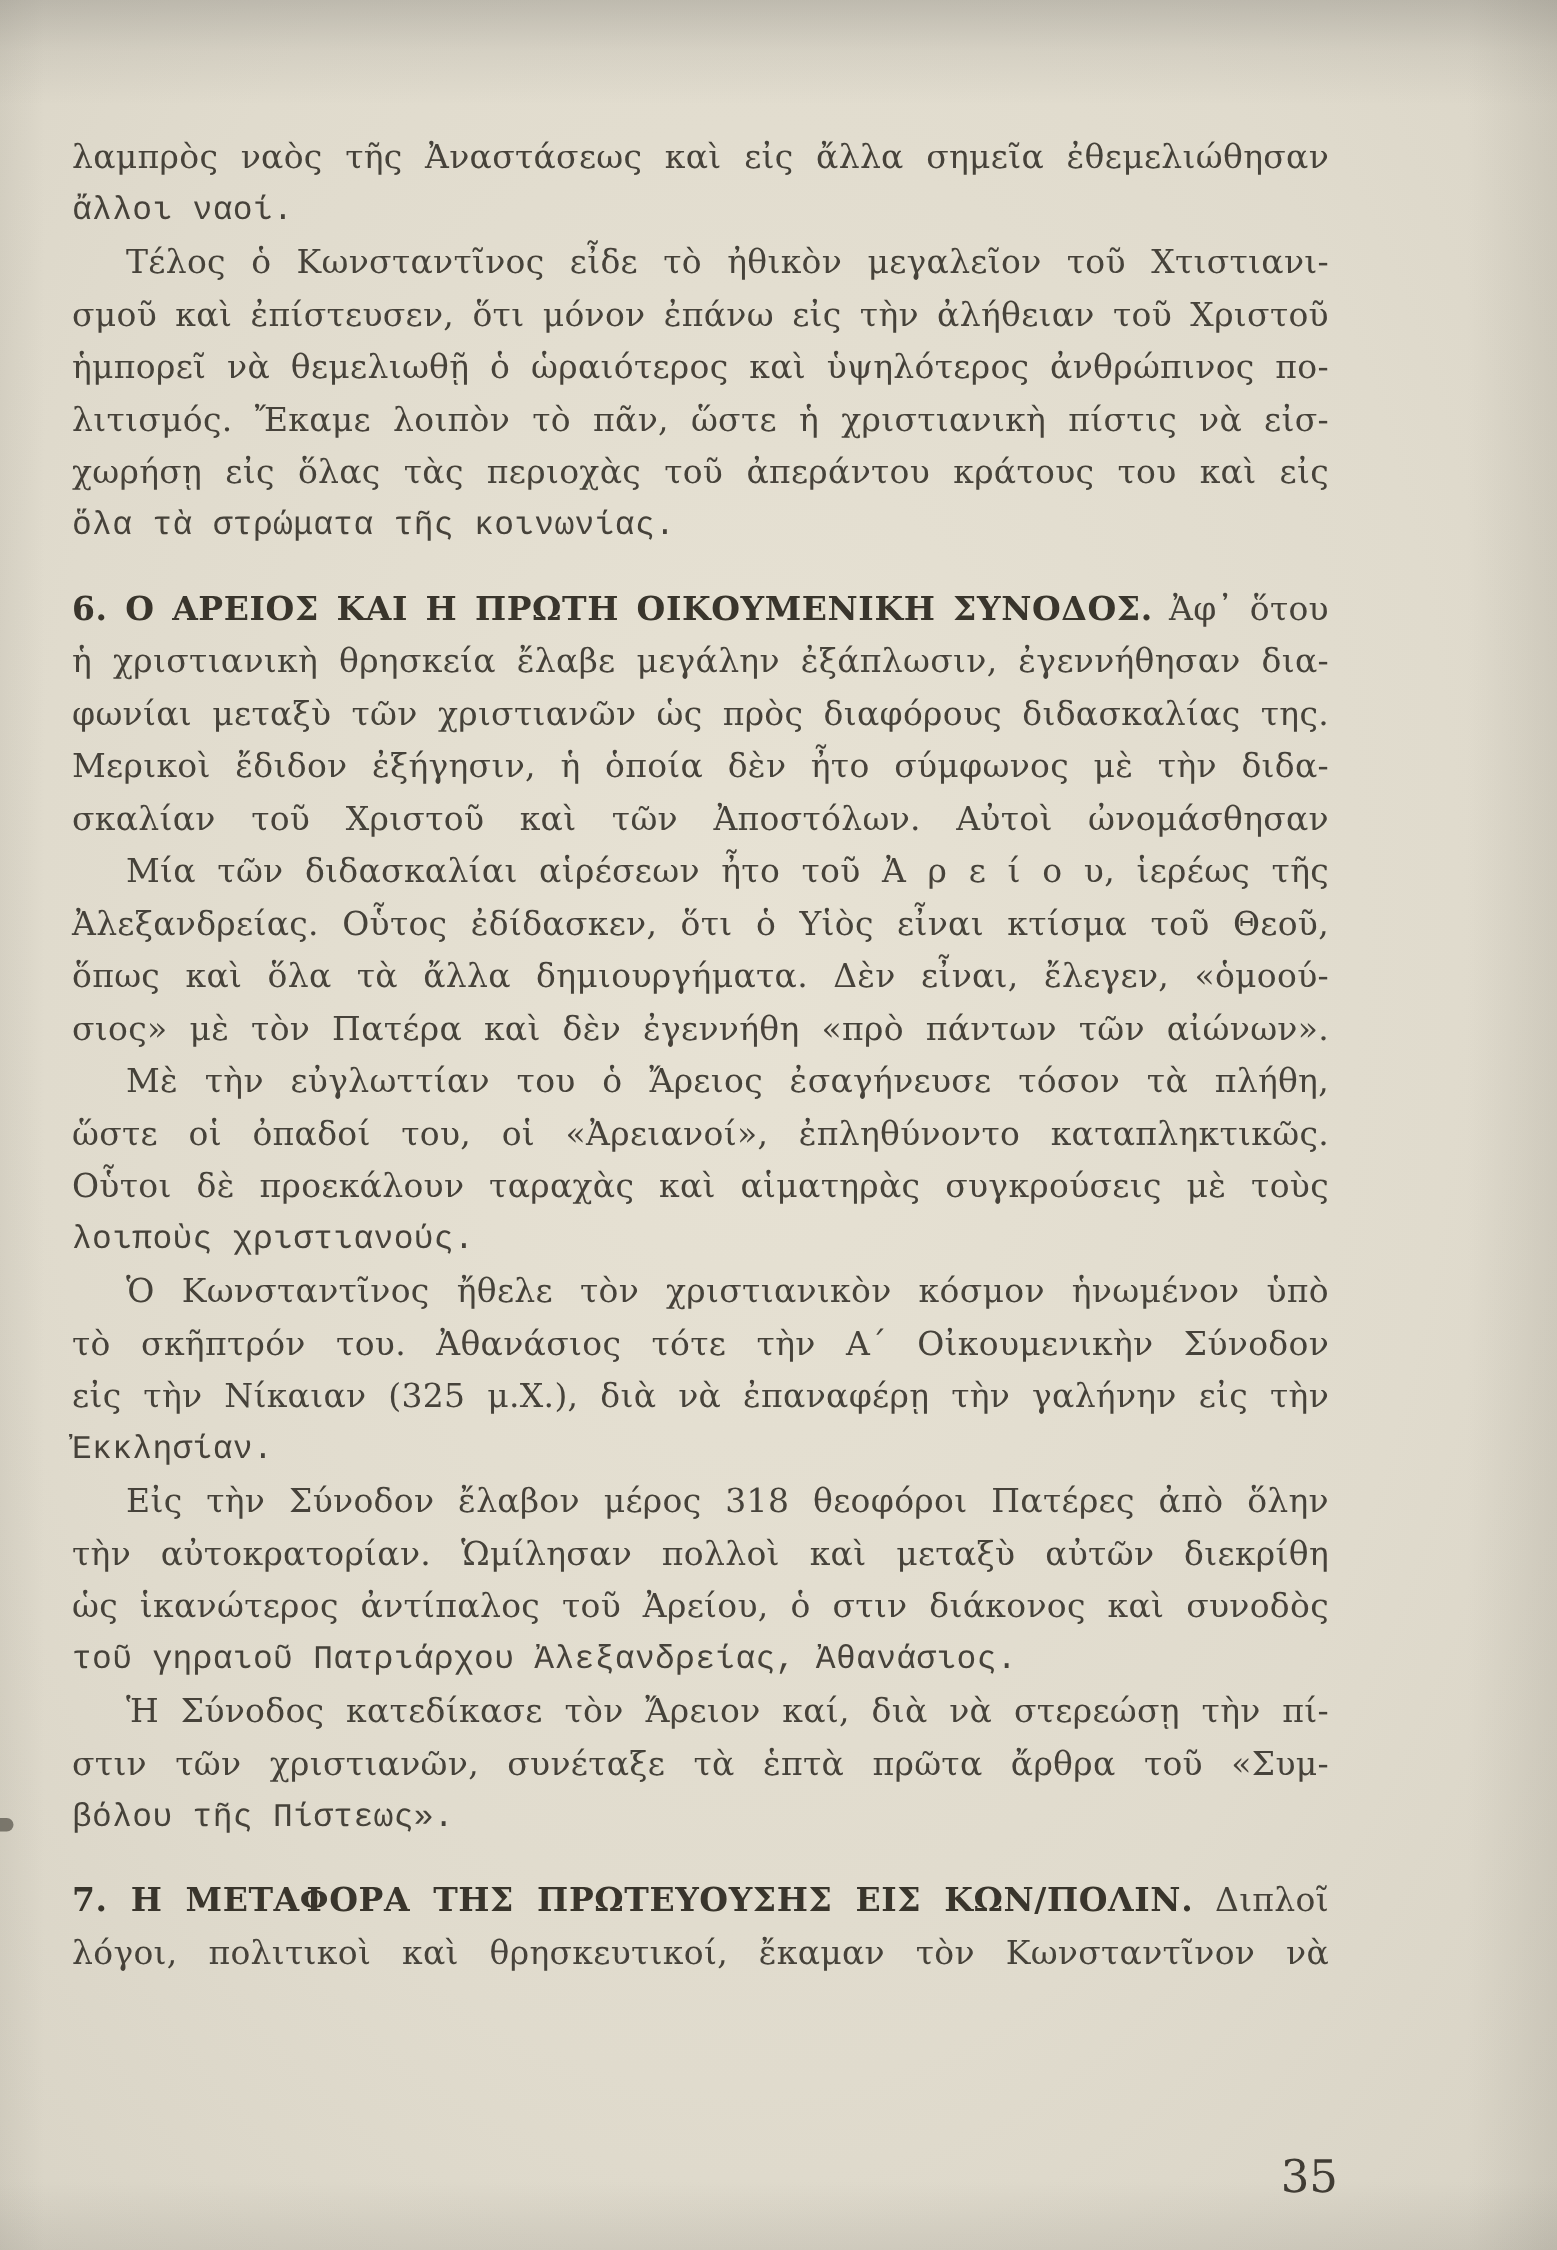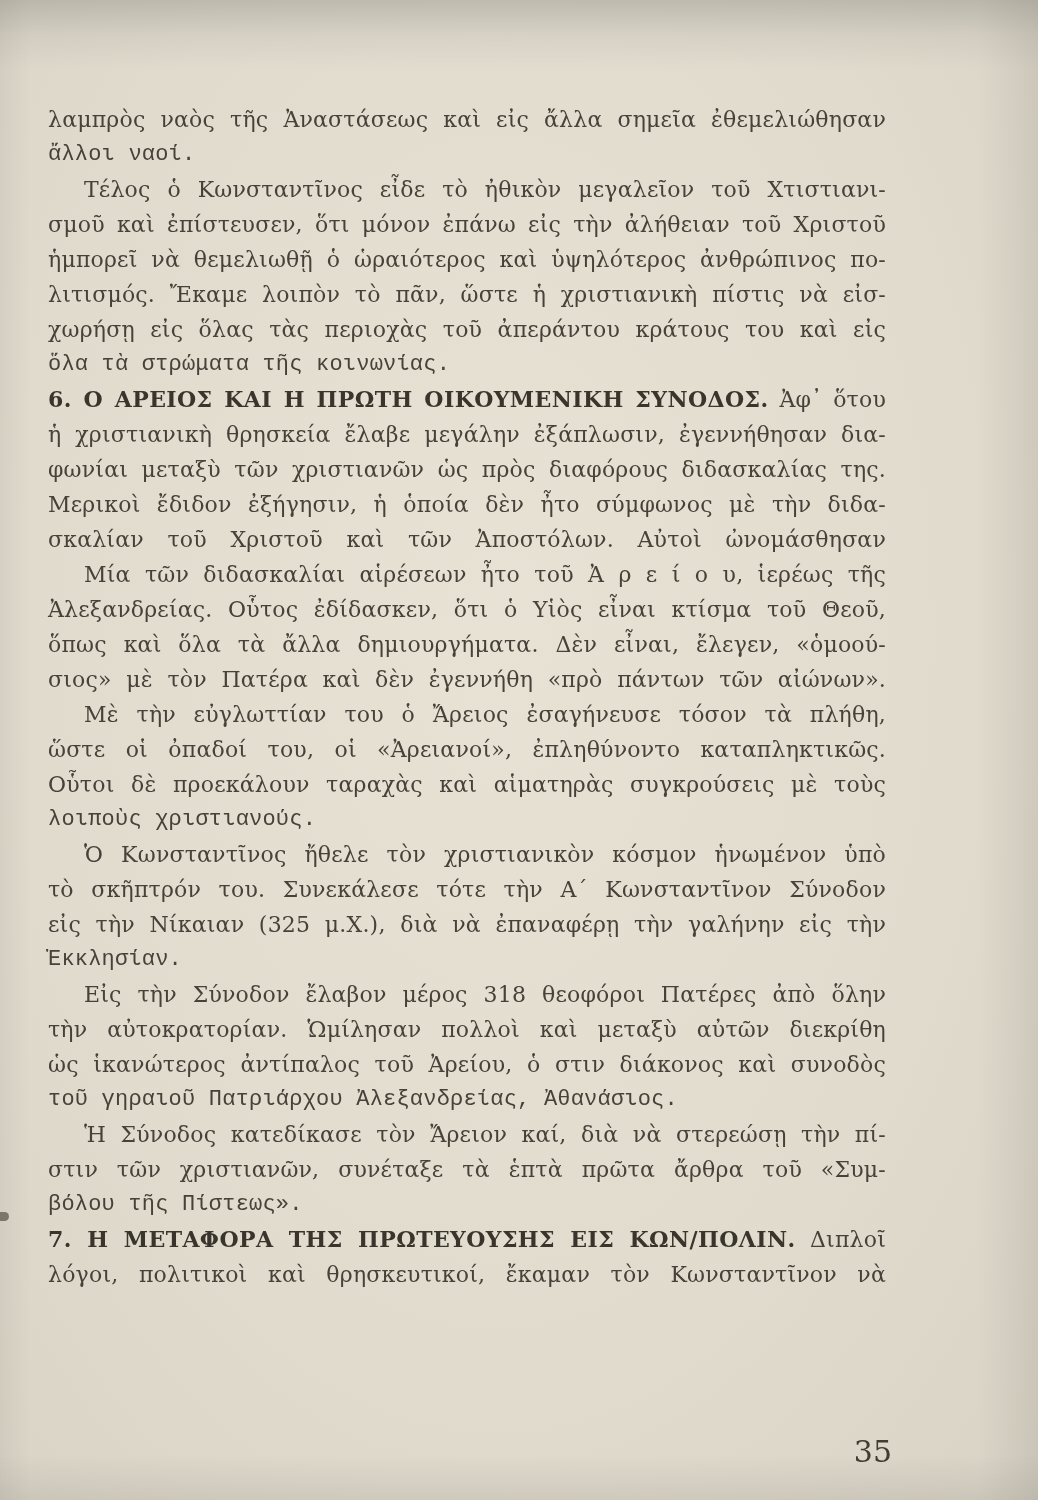--- a/index.html
+++ b/index.html
@@ -20,28 +20,28 @@
       linear-gradient(270deg, rgba(110,106,96,0.14) 0px, rgba(110,106,96,0) 60px),
       radial-gradient(ellipse at 48% 42%, #e7e2d4 0%, #e0dbcd 62%, #d8d3c5 100%);
   }
   .paper {
     position: absolute;
     inset: 0;
   }
   .text-column {
     position: absolute;
     left: 48px;
-    top: 102px;
+    top: 88px;
     width: 838px;
     font-size: 22px;
     line-height: 35px;
     letter-spacing: 0.2px;
   }
   .block { margin: 0; }
-  .block.section { }
+  .block.section { margin-top: 21px; }
   .block.indent > .line:first-child { text-indent: 36px; }
   .line {
     text-align: justify;
     text-align-last: justify;
   }
   .line.unjust { text-align-last: left; font-family: Liberation Mono, monospace; }
   strong.heading {
     font-weight: bold;
     color: #39352c;
     letter-spacing: 0.4px;
@@ -96,21 +96,21 @@
         <div class="line">σιος» μὲ τὸν Πατέρα καὶ δὲν ἐγεννήθη «πρὸ πάντων τῶν αἰώνων».</div>
       </div>
       <div class="block paragraph indent">
         <div class="line">Μὲ τὴν εὐγλωττίαν του ὁ Ἄρειος ἐσαγήνευσε τόσον τὰ πλήθη,</div>
         <div class="line">ὥστε οἱ ὀπαδοί του, οἱ «Ἀρειανοί», ἐπληθύνοντο καταπληκτικῶς.</div>
         <div class="line">Οὗτοι δὲ προεκάλουν ταραχὰς καὶ αἱματηρὰς συγκρούσεις μὲ τοὺς</div>
         <div class="line unjust">λοιποὺς χριστιανούς.</div>
       </div>
       <div class="block paragraph indent">
         <div class="line">Ὁ Κωνσταντῖνος ἤθελε τὸν χριστιανικὸν κόσμον ἡνωμένον ὑπὸ</div>
-        <div class="line">τὸ σκῆπτρόν του. Συνεκάλεσε τότε τὴν Α´ Κωνσταντῖνον Σύνοδον</div>
+        <div class="line">τὸ σκῆπτρόν του. Ἀθανάσιος τότε τὴν Α´ Οἰκουμενικὴν Σύνοδον</div>
         <div class="line">εἰς τὴν Νίκαιαν (325 μ.Χ.), διὰ νὰ ἐπαναφέρῃ τὴν γαλήνην εἰς τὴν</div>
         <div class="line unjust">Ἐκκλησίαν.</div>
       </div>
       <div class="block paragraph indent">
         <div class="line">Εἰς τὴν Σύνοδον ἔλαβον μέρος 318 θεοφόροι Πατέρες ἀπὸ ὅλην</div>
         <div class="line">τὴν αὐτοκρατορίαν. Ὡμίλησαν πολλοὶ καὶ μεταξὺ αὐτῶν διεκρίθη</div>
         <div class="line">ὡς ἱκανώτερος ἀντίπαλος τοῦ Ἀρείου, ὁ στιν διάκονος καὶ συνοδὸς</div>
         <div class="line unjust">τοῦ γηραιοῦ Πατριάρχου Ἀλεξανδρείας, Ἀθανάσιος.</div>
       </div>
       <div class="block paragraph indent">

